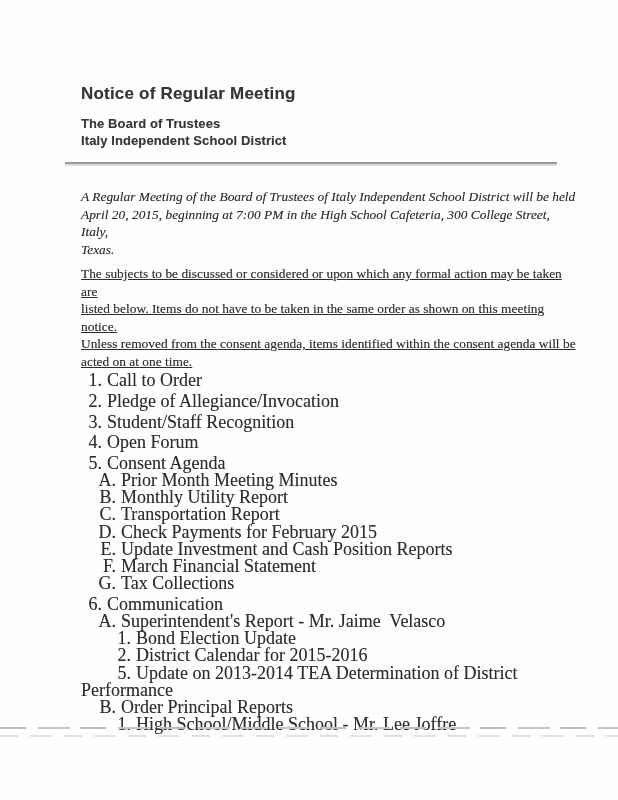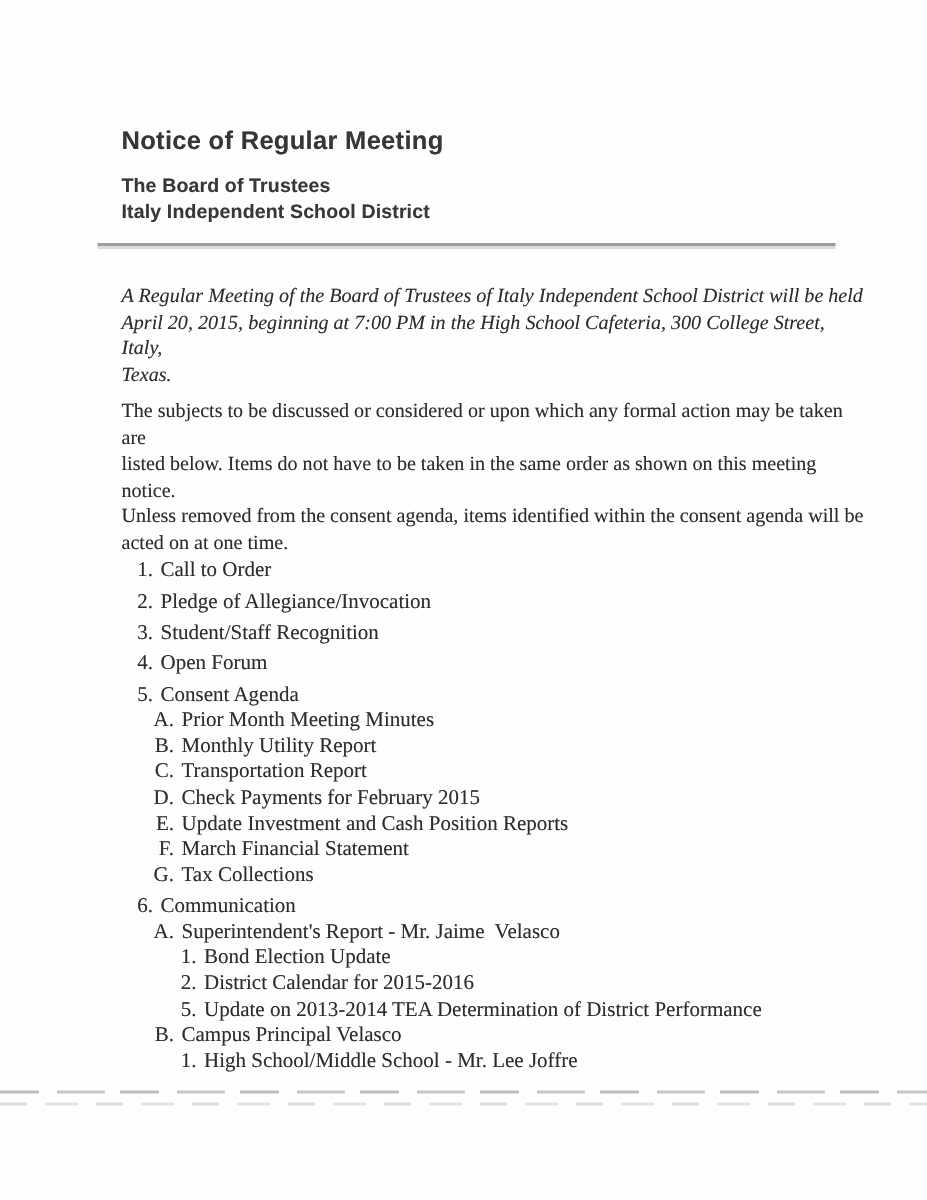--- a/index.html
+++ b/index.html
@@ -31,22 +31,22 @@
     background:#9c9c9c;
     box-shadow:0 2px 0 rgba(130,130,130,0.28);
   }
   .para{
     margin:0;width:496px;
     font-size:13.4px;line-height:17.5px;
     white-space:pre-line;
     color:#2d2d2d;
   }
   .para-intro{margin-top:24px;font-style:italic;}
-  .para-subjects{margin-top:7px;}
-  .agenda{margin-top:-1px;font-size:14px;color:#2d2d2d;}
+  .para-subjects{margin-top:7px;text-decoration:underline;}
+  .agenda{margin-top:-1px;font-size:18px;color:#2d2d2d;}
   .row{line-height:17.2px;}
   .row.l1{margin-top:3.4px;}
   .row .marker{display:inline-block;text-align:right;margin-right:5px;}
   .l1 .marker{width:21px;}
   .l2 .marker{width:35px;}
   .l3 .marker{width:50px;}
   .row .label{white-space:pre-wrap;}
   .footer-line{position:absolute;left:0;width:618px;height:2px;}
   .footer-line-a{
     top:727px;
@@ -90,19 +90,19 @@
         <div class="row l2"><span class="marker">C.</span><span class="label">Transportation Report</span></div>
         <div class="row l2"><span class="marker">D.</span><span class="label">Check Payments for February 2015</span></div>
         <div class="row l2"><span class="marker">E.</span><span class="label">Update Investment and Cash Position Reports</span></div>
         <div class="row l2"><span class="marker">F.</span><span class="label">March Financial Statement</span></div>
         <div class="row l2"><span class="marker">G.</span><span class="label">Tax Collections</span></div>
         <div class="row l1"><span class="marker">6.</span><span class="label">Communication</span></div>
         <div class="row l2"><span class="marker">A.</span><span class="label">Superintendent's Report - Mr. Jaime  Velasco</span></div>
         <div class="row l3"><span class="marker">1.</span><span class="label">Bond Election Update</span></div>
         <div class="row l3"><span class="marker">2.</span><span class="label">District Calendar for 2015-2016</span></div>
         <div class="row l3"><span class="marker">5.</span><span class="label">Update on 2013-2014 TEA Determination of District Performance</span></div>
-        <div class="row l2"><span class="marker">B.</span><span class="label">Campus Principal Velasco</span></div>
+        <div class="row l2"><span class="marker">B.</span><span class="label">Order Principal Reports</span></div>
         <div class="row l3"><span class="marker">1.</span><span class="label">High School/Middle School - Mr. Lee Joffre</span></div>
       </div>
   </div>
   <div class="footer-line footer-line-a"></div>
   <div class="footer-line footer-line-b"></div>
 </div>
 
 </body></html>

